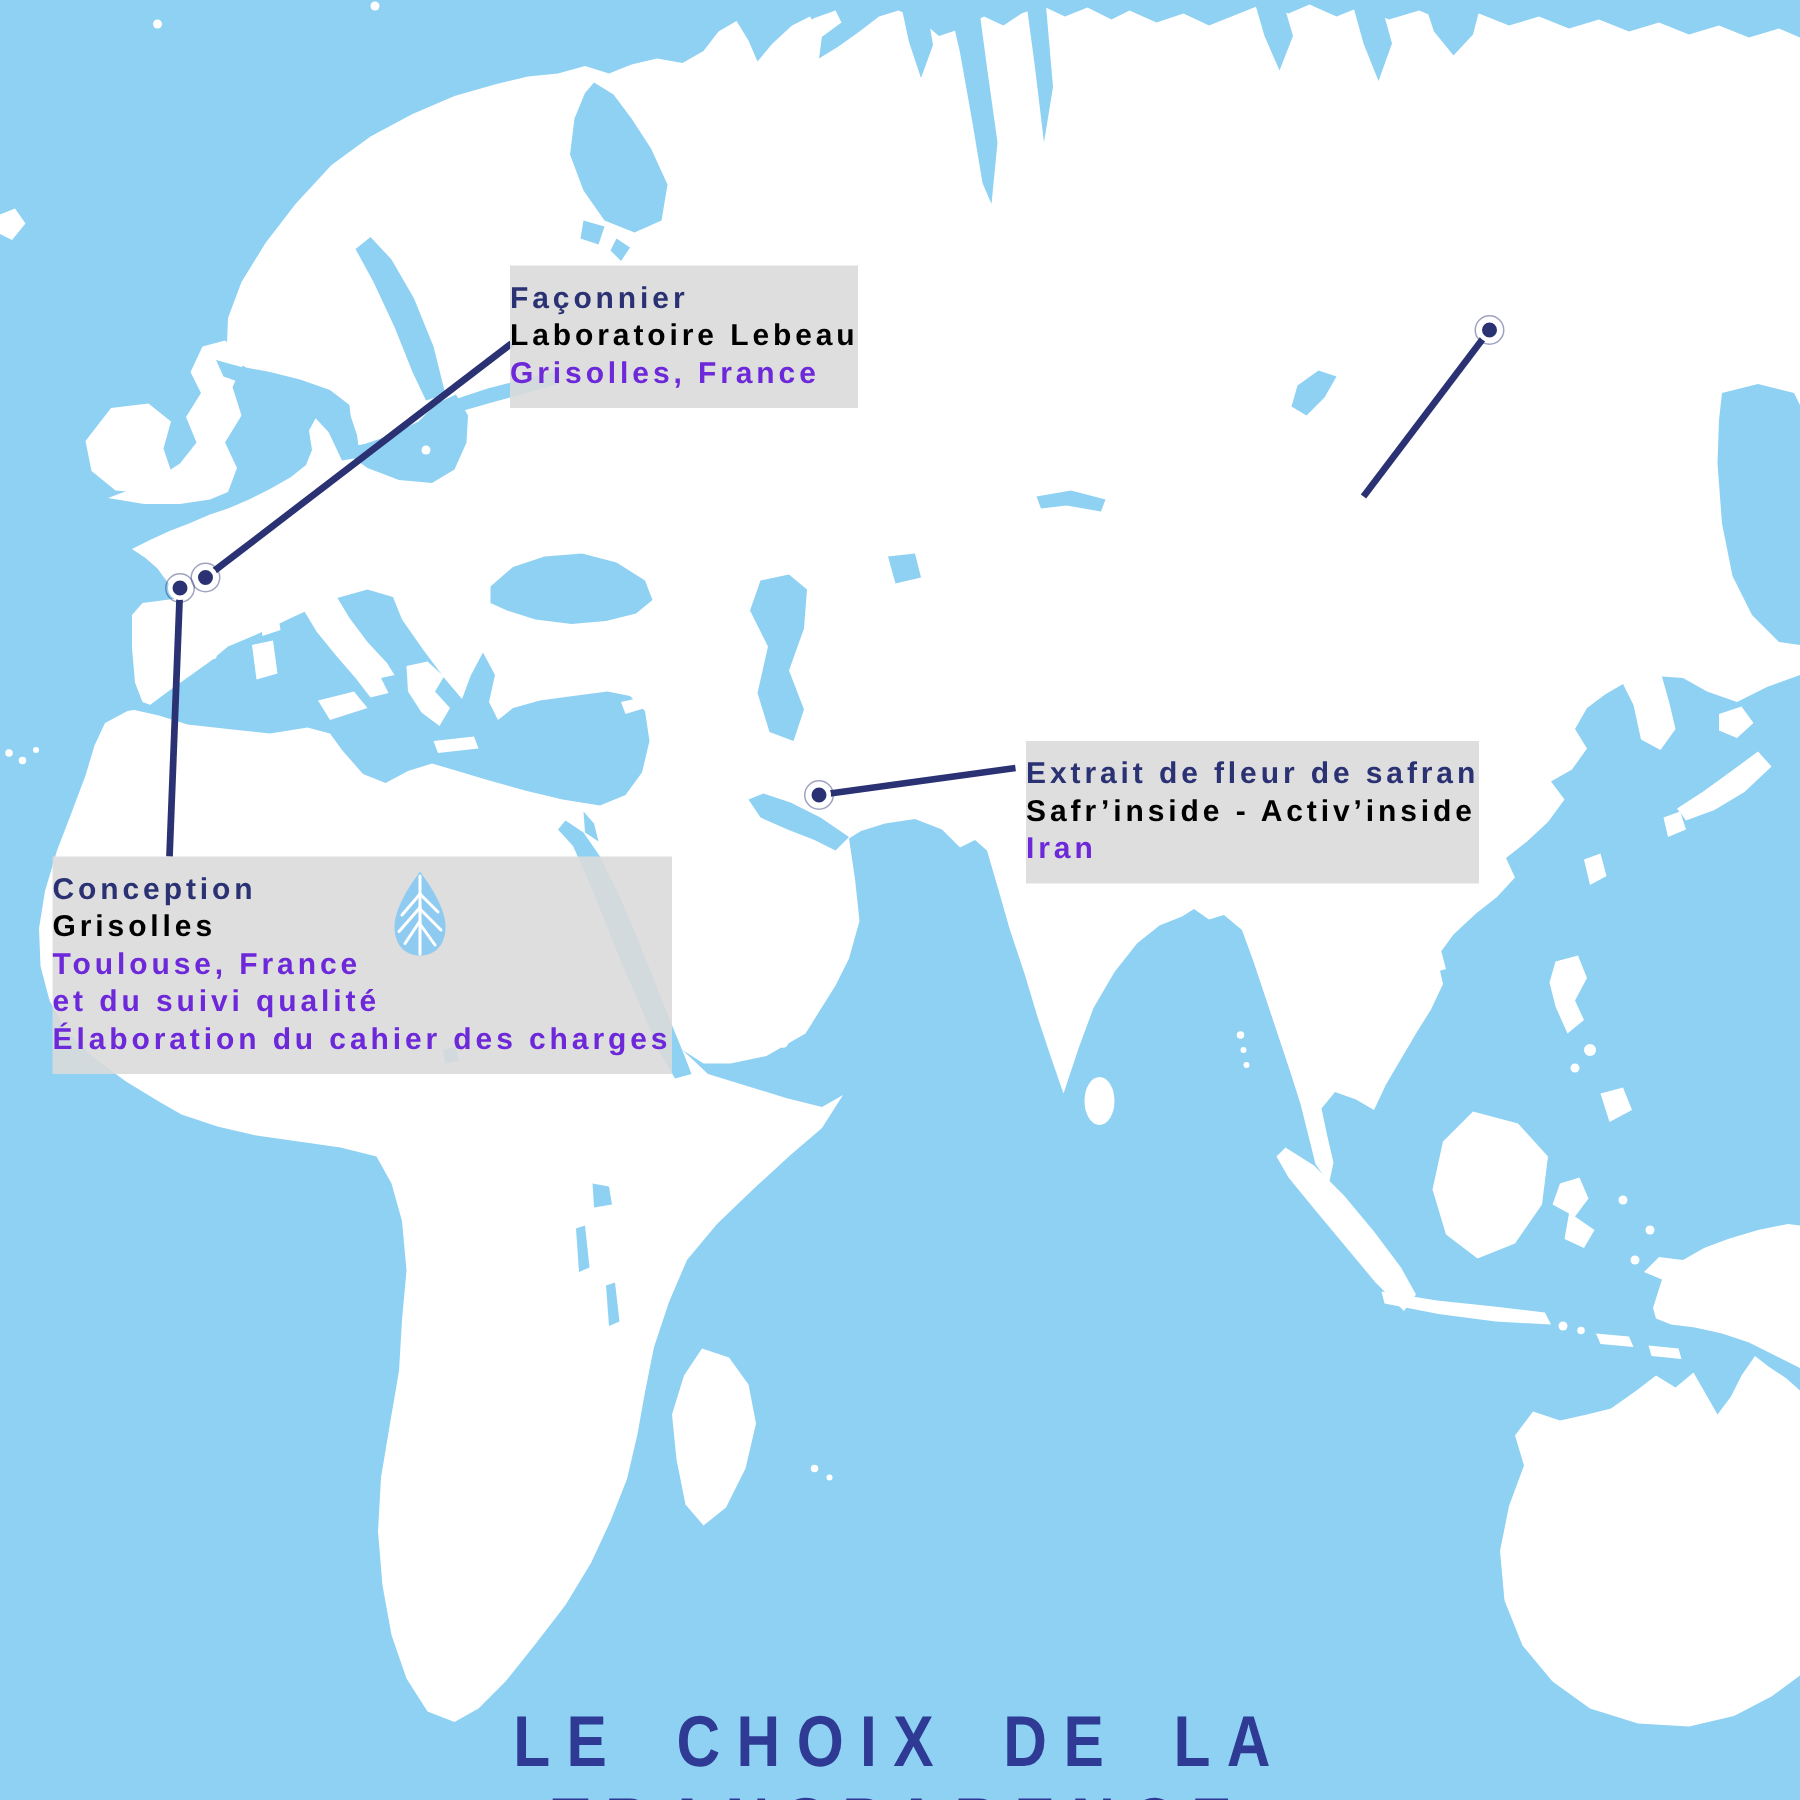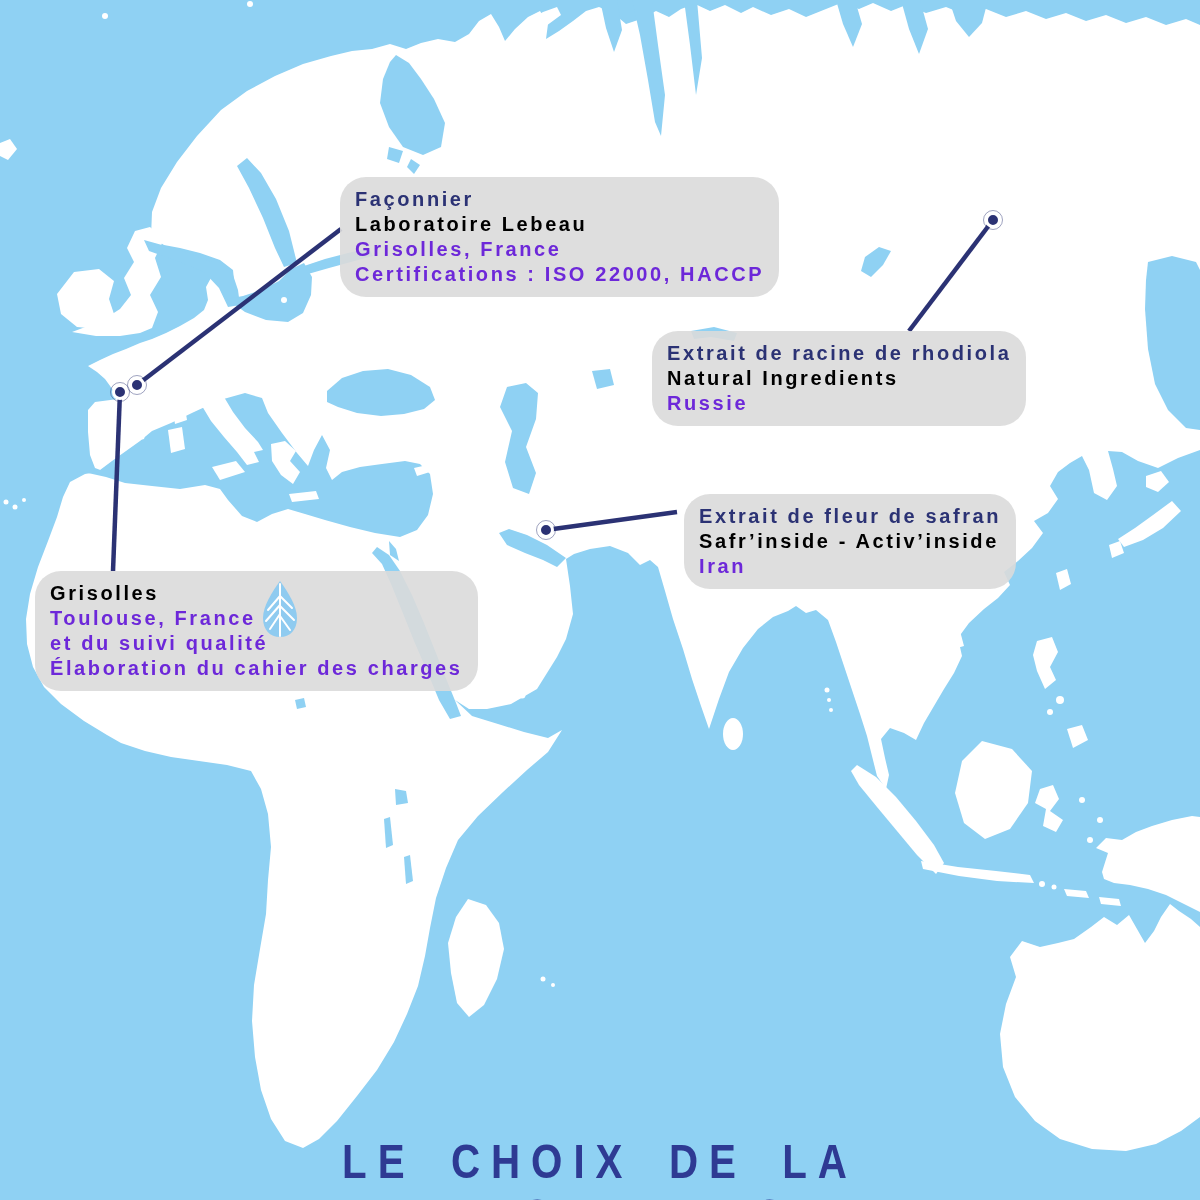--- a/index.html
+++ b/index.html
@@ -1,20 +1,20 @@
 <!DOCTYPE html>
 <html><head>
 <meta charset="utf-8">
 <style>
   html,body{margin:0;padding:0;background:#8FD1F3;}
   .stage{position:relative;width:1200px;height:1200px;overflow:hidden;background:#8FD1F3;
          font-family:"Liberation Sans","DejaVu Sans",sans-serif;}
   .map-svg{position:absolute;left:0;top:0;width:1200px;height:1200px;display:block;}
   .label-box{position:absolute;display:inline-block;background:rgba(218,218,218,0.9);
-             padding:10px 15px;white-space:nowrap;z-index:3;border-radius:26px;}
+             padding:10px 0;white-space:nowrap;z-index:3;}
   .label-box span{display:block;font-weight:bold;font-size:20px;line-height:25px;letter-spacing:2.6px;}
   .role{color:#2B3274;}
   .brand{color:#000000;}
   .loc,.detail{color:#6d28d9;}
   .leaf-wrap{position:absolute;left:258px;top:580px;width:44px;height:58px;z-index:4;}
   .title-band{position:absolute;left:0;top:1134px;width:1200px;text-align:center;z-index:5;}
   .title-band span{display:inline-block;font-weight:bold;font-size:48px;color:#2E3A93;
                    letter-spacing:13px;word-spacing:16px;transform:scaleX(0.84);transform-origin:center;}
 </style>
 </head>
@@ -131,36 +131,31 @@
       <circle cx="993" cy="220" r="6.5" fill="#2B3274" stroke="#FFFFFF" stroke-width="3"></circle>
       <circle cx="546" cy="530" r="9.5" fill="none" stroke="rgba(43,50,116,0.45)" stroke-width="1"></circle>
       <circle cx="546" cy="530" r="6.5" fill="#2B3274" stroke="#FFFFFF" stroke-width="3"></circle>
     </g>
   </svg>
 
   <div class="label-box" style="left:340px;top:177px;">
     <span class="role">Façonnier</span>
     <span class="brand">Laboratoire Lebeau</span>
     <span class="loc">Grisolles, France</span>
-    <span class="detail">Certifications : ISO 22000, HACCP</span>
   </div>
 
-  <div class="label-box" style="left:652px;top:331px;">
-    <span class="role">Extrait de racine de rhodiola</span>
-    <span class="brand">Natural Ingredients</span>
-    <span class="loc">Russie</span>
-  </div>
 
   <div class="label-box" style="left:684px;top:494px;">
     <span class="role">Extrait de fleur de safran</span>
     <span class="brand">Safr’inside - Activ’inside</span>
     <span class="loc">Iran</span>
   </div>
 
   <div class="label-box" style="left:35px;top:571px;">
+    <span class="role">Conception</span>
     <span class="brand">Grisolles</span>
     <span class="loc">Toulouse, France</span>
     <span class="detail">et du suivi qualité</span>
     <span class="detail">Élaboration du cahier des charges</span>
   </div>
 
   <div class="leaf-wrap">
     <svg viewBox="0 0 44 58" width="44" height="58">
       <path d="M22,1 C14,12 5,26 5,38 C5,50 12,57 22,57 C32,57 39,50 39,38 C39,26 30,12 22,1 Z" fill="#8FCBF0"></path>
       <g stroke="#FFFFFF" stroke-width="2" fill="none" stroke-linecap="round">

